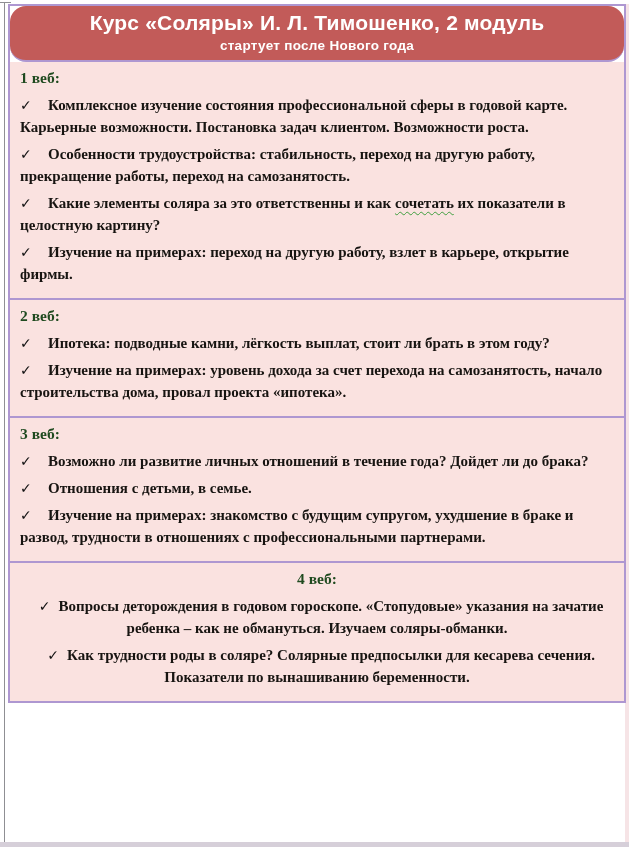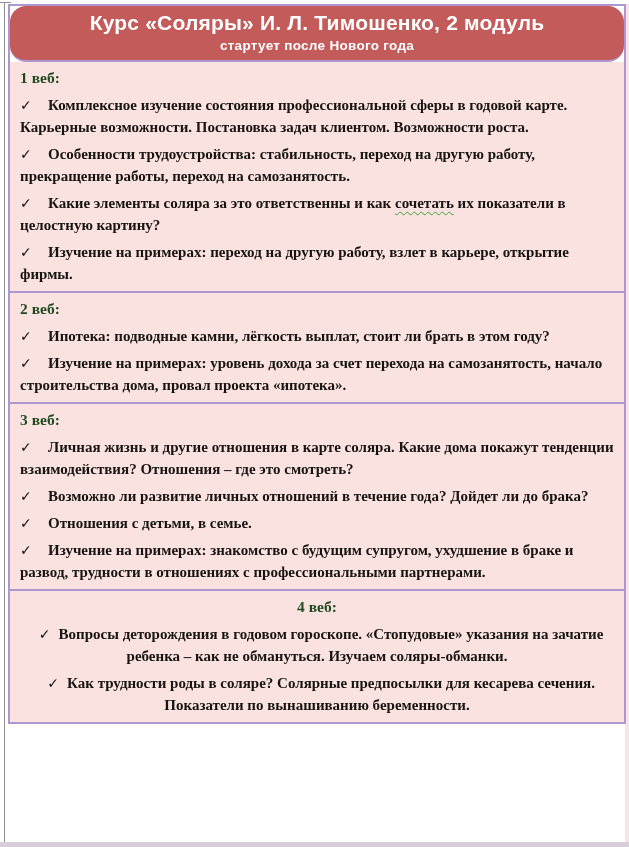--- a/index.html
+++ b/index.html
@@ -43,21 +43,21 @@
   }
   .doc-title{
     font-size:21px;font-weight:bold;line-height:27px;letter-spacing:.2px;
   }
   .doc-subtitle{
     font-size:13.5px;font-weight:bold;line-height:17px;margin-top:1px;letter-spacing:.3px;
   }
   .section{
     background:var(--section-bg);
     border-bottom:2px solid var(--border);
-    padding:5px 10px 6px;
+    padding:5px 10px 13px;
     color:var(--body-text);
   }
   .section:last-child{border-bottom:none;text-align:center;}
   .section-label{
     color:var(--heading-text);
     font-size:15.5px;font-weight:bold;line-height:22px;margin:0 0 2px;
   }
   .item{
     font-size:15px;font-weight:bold;line-height:22px;margin:5px 0 0;
   }
@@ -98,21 +98,20 @@
     </div>
 
     <div class="section">
       <p class="section-label">2 веб:</p>
       <p class="item"><span class="check">✓</span><span>Ипотека: подводные камни, лёгкость выплат, стоит ли брать в этом году?</span></p>
       <p class="item"><span class="check">✓</span><span>Изучение на примерах: уровень дохода за счет перехода на самозанятость, начало строительства дома, провал проекта «ипотека».</span></p>
     </div>
 
     <div class="section">
       <p class="section-label">3 веб:</p>
-      <p class="item"><span class="check">✓</span><span>Личная жизнь и другие отношения в карте соляра. Какие дома покажут тенденции взаимодействия? Отношения – где это смотреть?</span></p>
       <p class="item"><span class="check">✓</span><span>Возможно ли развитие личных отношений в течение года? Дойдет ли до брака?</span></p>
       <p class="item"><span class="check">✓</span><span>Отношения с детьми, в семье.</span></p>
       <p class="item"><span class="check">✓</span><span>Изучение на примерах: знакомство с будущим супругом, ухудшение в браке и развод, трудности в отношениях с профессиональными партнерами.</span></p>
     </div>
 
     <div class="section">
       <p class="section-label">4 веб:</p>
       <p class="item"><span class="check">✓</span><span>Вопросы деторождения в годовом гороскопе. «Стопудовые» указания на зачатие ребенка – как не обмануться. Изучаем соляры-обманки.</span></p>
       <p class="item"><span class="check">✓</span><span>Как трудности роды в соляре? Солярные предпосылки для кесарева сечения. Показатели по вынашиванию беременности.</span></p>
     </div>

